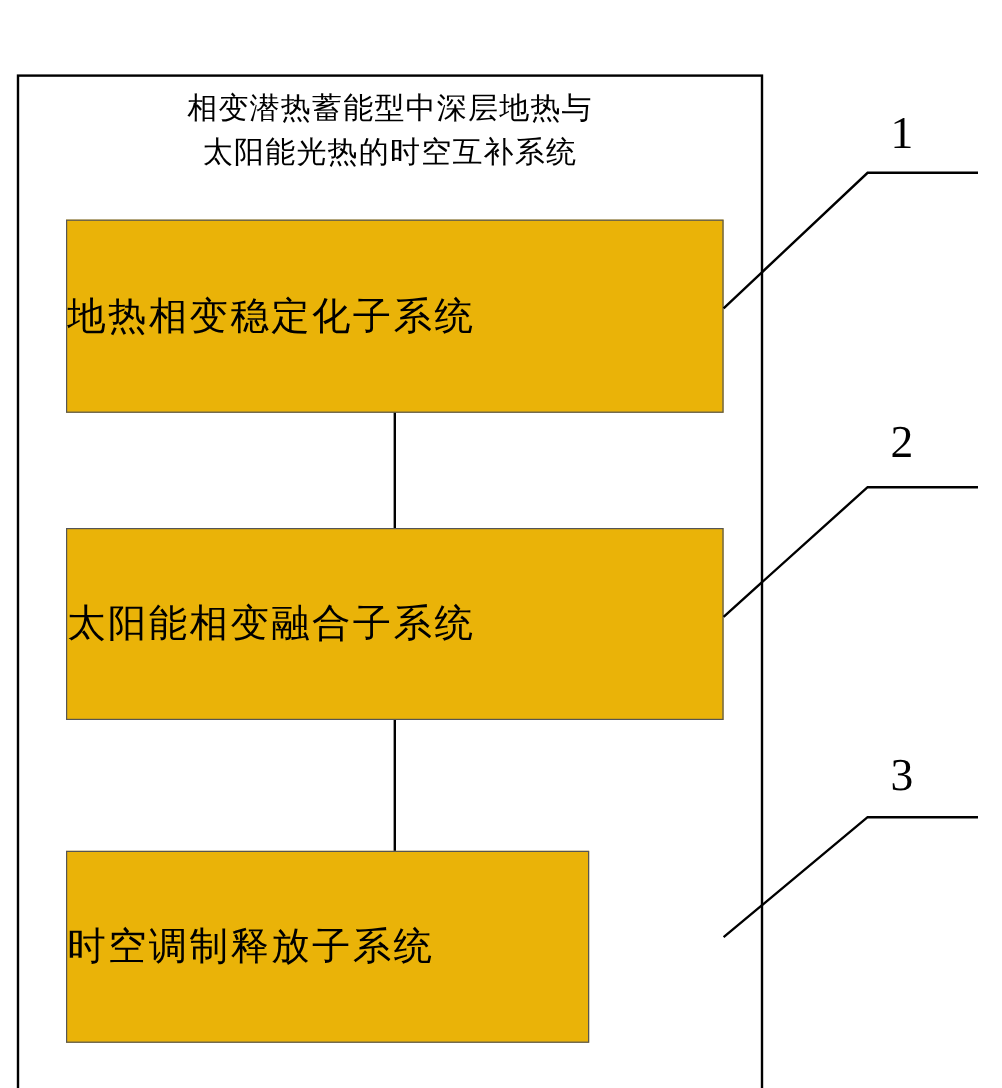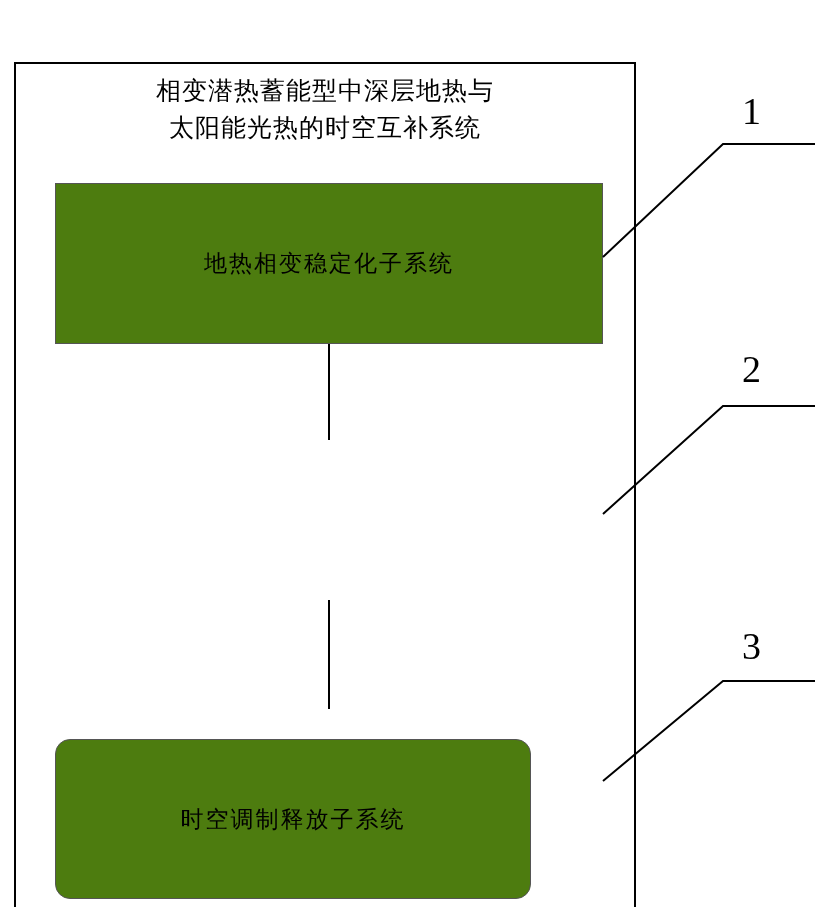--- a/index.html
+++ b/index.html
@@ -40,31 +40,30 @@
     text-align: center;
     font-size: 25px;
     line-height: 37px;
     color: #000000;
     letter-spacing: 1px;
   }
   .sub-box {
     position: absolute;
     border: 1px solid #555555;
     box-sizing: border-box;
-    background: #4d7c0f;
+    background: #eab308;
     display: flex;
     align-items: center;
-    justify-content: center;
-    font-size: 23px;
+    font-size: 32px;
     color: #000000;
     letter-spacing: 2px;
   }
   #box1 { left: 55px; top: 139px; width: 548px; height: 161px; }
   #box2 { left: 55px; top: 396px; width: 548px; height: 160px; }
-  #box3 { left: 55px; top: 695px; width: 476px; height: 160px; border-radius: 15px; }
+  #box3 { left: 55px; top: 665px; width: 436px; height: 160px; }
 
   .connector {
     position: absolute;
     width: 2px;
     background: #000000;
     left: 328px;
   }
   #conn1 { top: 300px; height: 96px; }
   #conn2 { top: 556px; height: 109px; }
 
@@ -96,20 +95,23 @@
 
   <div class="sys-title">
     <div>相变潜热蓄能型中深层地热与</div>
     <div>太阳能光热的时空互补系统</div>
   </div>
 
   <div class="sub-box" id="box1">
     <span>地热相变稳定化子系统</span>
   </div>
 
+  <div class="sub-box" id="box2">
+    <span>太阳能相变融合子系统</span>
+  </div>
 
   <div class="sub-box" id="box3">
     <span>时空调制释放子系统</span>
   </div>
 
   <div class="connector" id="conn1"></div>
   <div class="connector" id="conn2"></div>
 
   <svg class="leader" viewBox="0 0 835 907">
     <polyline points="815,100 723,100 603,213" fill="none" stroke="#000000" stroke-width="2"></polyline>

